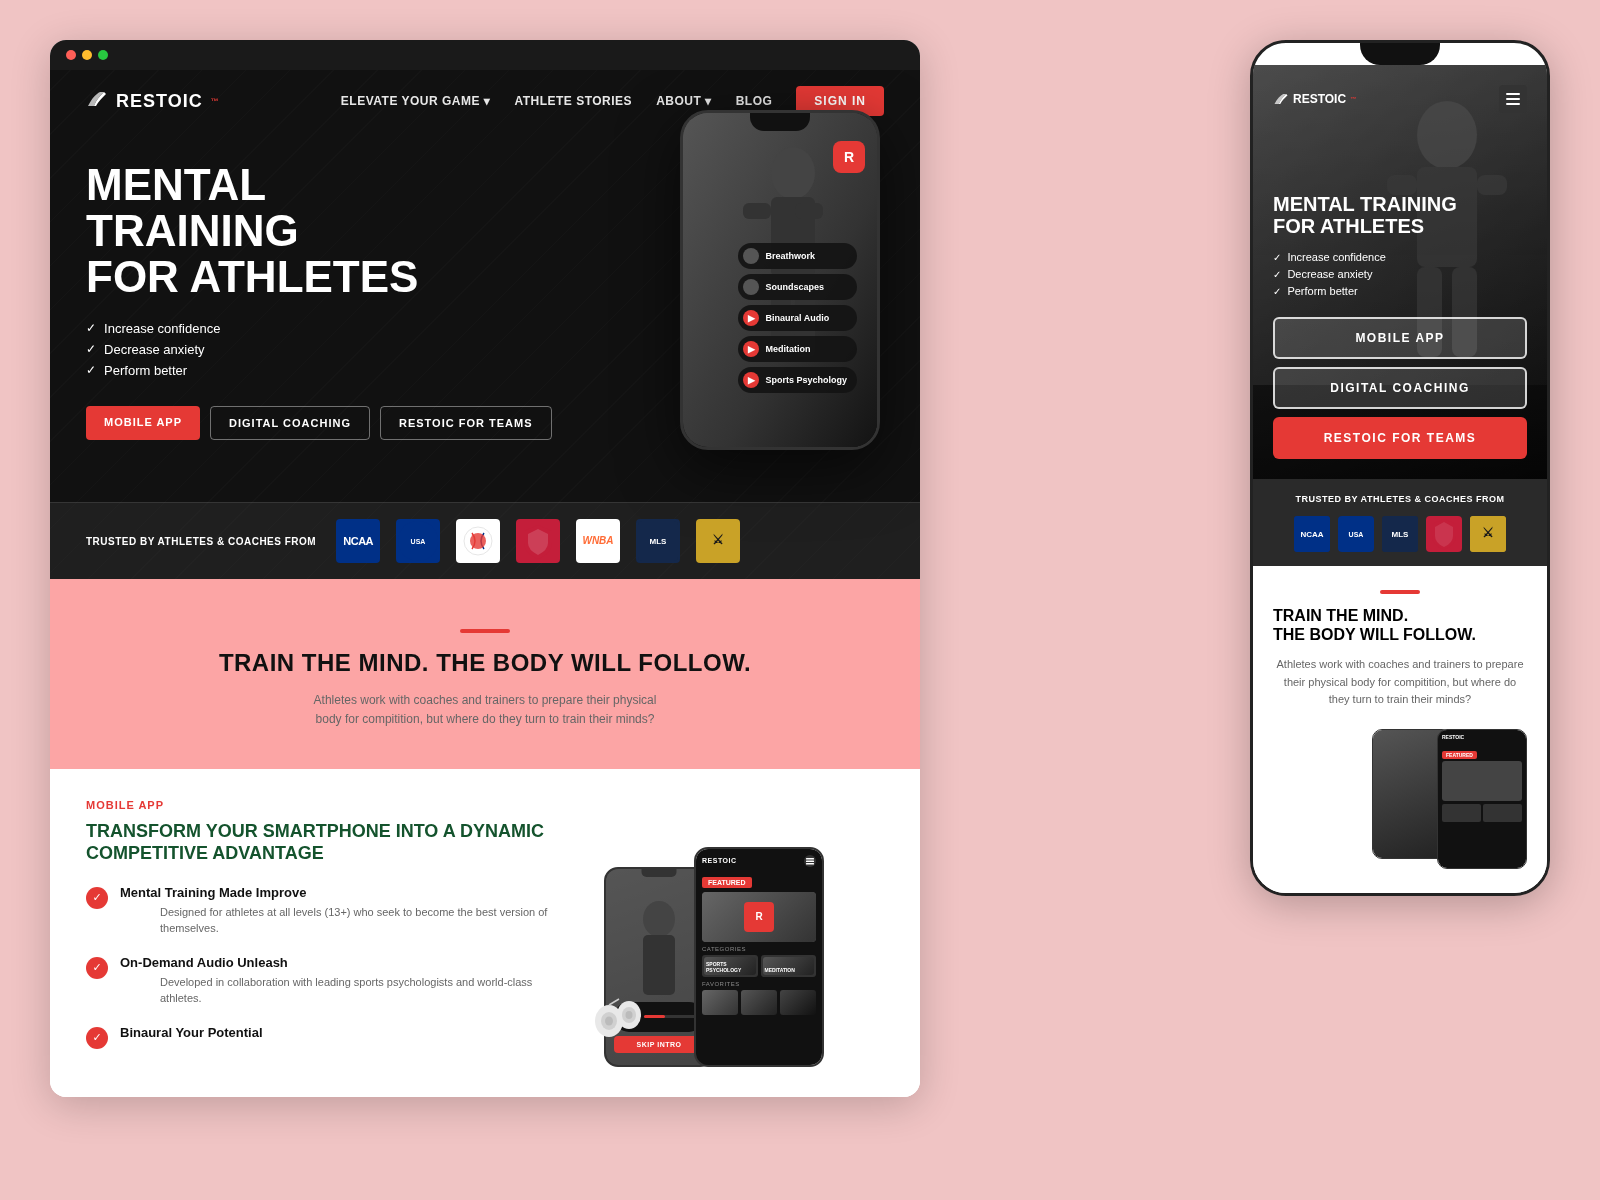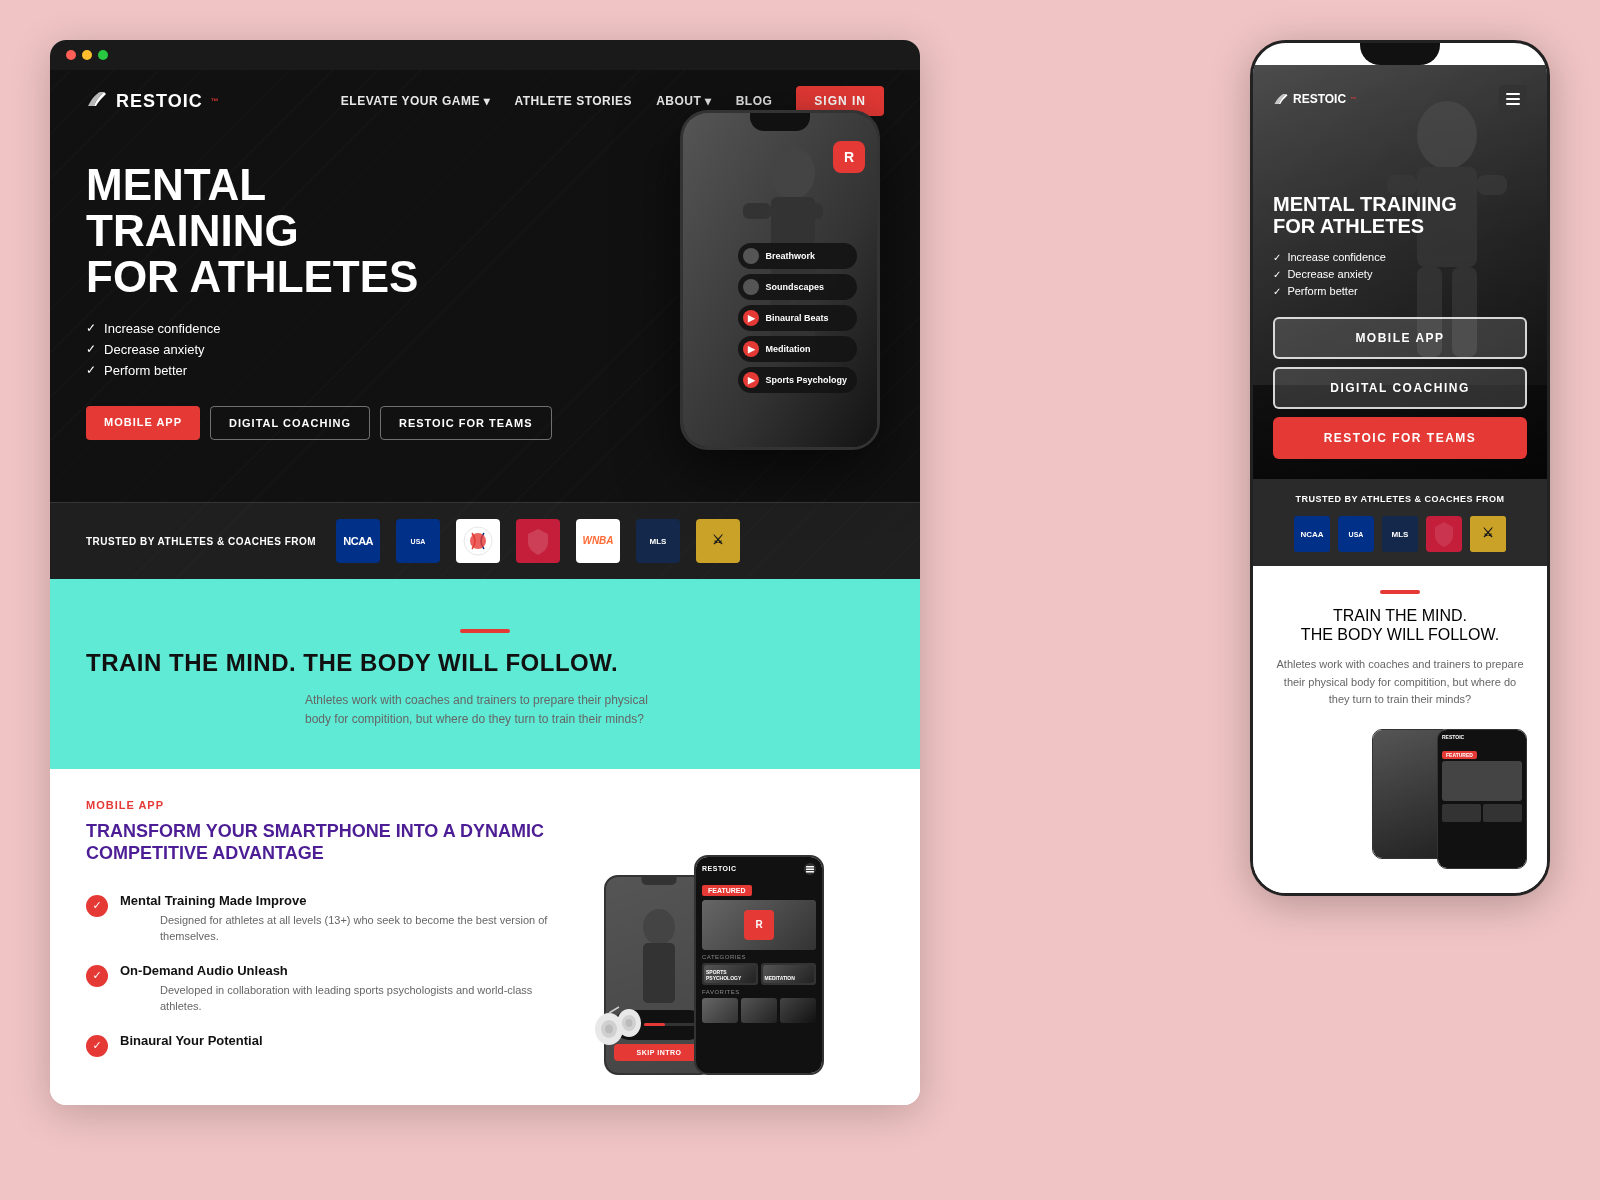--- a/index.html
+++ b/index.html
@@ -329,23 +329,23 @@
     .logo-ncaa { background: #003087; font-size: 11px; letter-spacing: -0.5px; }
     .logo-usa { background: #003087; }
     .logo-mlb { background: #fff; color: #333; }
     .logo-shield { background: #c41e3a; }
     .logo-wnba { background: #fff; color: #333; font-style: italic; font-size: 11px; color: #ff6b35; }
     .logo-mls { background: #14284b; }
     .logo-ye { background: #c9a227; font-size: 13px; }
 
     
     .content-section {
-      background: #5eead4;
+      background: #fca5a5;
       padding: 50px 36px 40px;
-      text-align: left;
+      text-align: center;
     }
 
     .section-divider {
       width: 50px;
       height: 4px;
       background: #e53935;
       margin: 0 auto 16px;
       border-radius: 2px;
     }
 
@@ -384,22 +384,22 @@
       font-weight: 700;
       letter-spacing: 1px;
       text-transform: uppercase;
       margin-bottom: 10px;
     }
 
     .mobile-app-title {
       font-size: 18px;
       font-weight: 900;
       text-transform: uppercase;
-      color: #4c1d95;
-      margin-bottom: 28px;
+      color: #14532d;
+      margin-bottom: 20px;
       line-height: 1.2;
     }
 
     .feature-item {
       display: flex;
       gap: 12px;
       margin-bottom: 18px;
       align-items: flex-start;
     }
 
@@ -738,23 +738,23 @@
     .mobile-section-divider {
       width: 40px;
       height: 4px;
       background: #e53935;
       margin: 0 auto 12px;
       border-radius: 2px;
     }
 
     .mobile-section-heading {
       font-size: 16px;
-      font-weight: 400;
-      text-transform: uppercase;
-      text-align: center;
+      font-weight: 700;
+      text-transform: uppercase;
+      text-align: left;
       margin-bottom: 12px;
       line-height: 1.2;
     }
 
     .mobile-section-subtext {
       font-size: 11px;
       color: #666;
       text-align: center;
       line-height: 1.6;
     }
@@ -852,21 +852,21 @@
             <div class="phone-menu-item">
               <div class="menu-dot" style="background:#555;"></div>
               <span>Breathwork</span>
             </div>
             <div class="phone-menu-item">
               <div class="menu-dot" style="background:#555;"></div>
               <span>Soundscapes</span>
             </div>
             <div class="phone-menu-item">
               <div class="menu-dot menu-dot-play">▶</div>
-              <span>Binaural Beats</span>
+              <span>Binaural Audio</span>
             </div>
             <div class="phone-menu-item">
               <div class="menu-dot menu-dot-play">▶</div>
               <span>Meditation</span>
             </div>
             <div class="phone-menu-item">
               <div class="menu-dot menu-dot-play">▶</div>
               <span>Sports Psychology</span>
             </div>
           </div>

